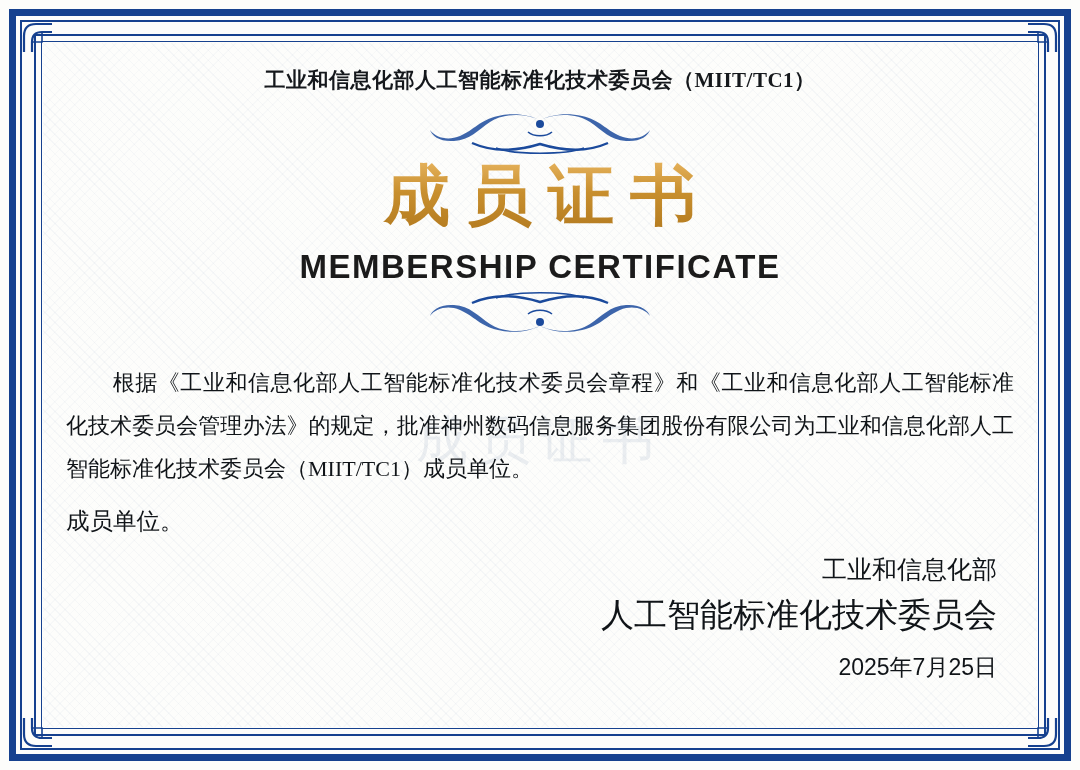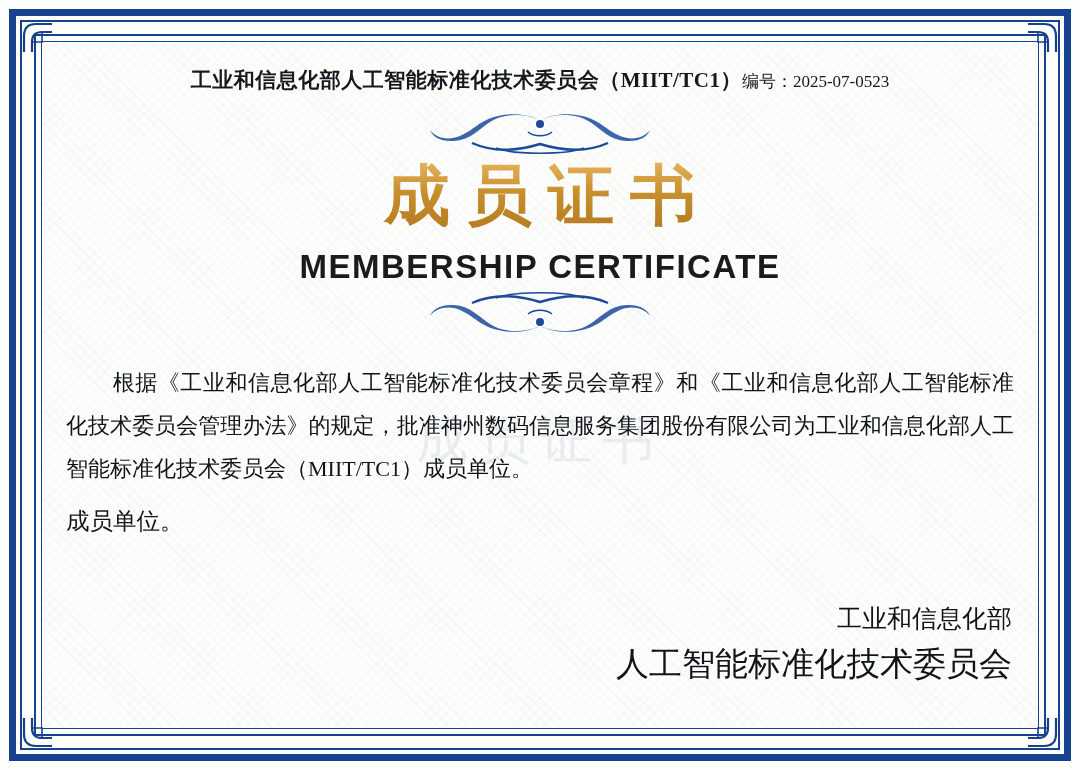--- a/index.html
+++ b/index.html
@@ -169,24 +169,24 @@
     font-family: "Liberation Serif", "DejaVu Serif", serif;
     font-size: 23.5px;
     line-height: 1.95;
     color: #101418;
     margin-top: 8px;
   }
 
   
   .sign-block {
     position: absolute;
-    right: 8px;
+    right: 23px;
     bottom: 28px;
     text-align: right;
-    font-family: Liberation Serif, serif;
+    font-family: Liberation Sans, sans-serif;
     color: #101418;
   }
   .sign-line1 { font-size: 25px; line-height: 1.55; }
   .sign-line2 { font-size: 33px; line-height: 1.55; }
   .sign-date  { font-size: 23px; line-height: 1.9; margin-top: 6px; }
 </style>
 </head>
 <body>
 
 <div class="certificate">
@@ -223,21 +223,20 @@
       <path d="M2 30 L2 14 Q2 2 14 2 L30 2"></path>
       <path d="M10 30 L10 20 Q10 10 20 10 L30 10"></path>
       <path d="M10 20 L20 20 L20 10" stroke-width="1.6"></path>
     </svg>
   </div>
 
   <div class="content">
 
     <div class="header-row">
       <div class="org-name">工业和信息化部人工智能标准化技术委员会（MIIT/TC1）</div>
-      <div class="serial-no">编号：2025-07-0523</div>
     </div>
 
     <div class="title-block">
 
       <svg class="flourish" width="260" height="46" viewBox="0 0 260 46" fill="none">
         <g stroke="#1b4a9c" stroke-width="2" fill="none">
           <path d="M130 10 C112 2, 92 4, 80 12 C68 20, 60 30, 44 31 C30 32, 22 26, 20 20 C26 28, 38 31, 50 26 C64 20, 70 10, 88 6 C104 2, 120 5, 130 10 Z" fill="#1b4a9c" fill-opacity="0.85" stroke="none"></path>
           <path d="M130 10 C148 2, 168 4, 180 12 C192 20, 200 30, 216 31 C230 32, 238 26, 240 20 C234 28, 222 31, 210 26 C196 20, 190 10, 172 6 C156 2, 140 5, 130 10 Z" fill="#1b4a9c" fill-opacity="0.85" stroke="none"></path>
           <path d="M62 33 C80 41, 104 42, 130 34 C156 42, 180 41, 198 33" stroke-width="2.4"></path>
           <path d="M86 38 C104 45, 156 45, 174 38" stroke-width="1.6"></path>
@@ -268,16 +267,17 @@
       <div class="body-text">
         <span class="indent"></span><span>根据《工业和信息化部人工智能标准化技术委员会章程》和《工业和信息化部人工智能标准化技术委员会管理办法》的规定，批准神州数码信息服务集团股份有限公司为工业和信息化部人工智能标准化技术委员会（MIIT/TC1）成员单位。</span>
       </div>
 
       <div class="body-p2">成员单位。</div>
     </div>
 
     <div class="sign-block">
       <div class="sign-line1">工业和信息化部</div>
       <div class="sign-line2">人工智能标准化技术委员会</div>
+      <div class="sign-date">2025年7月25日</div>
     </div>
 
   </div>
 </div>
 
 </body></html>

